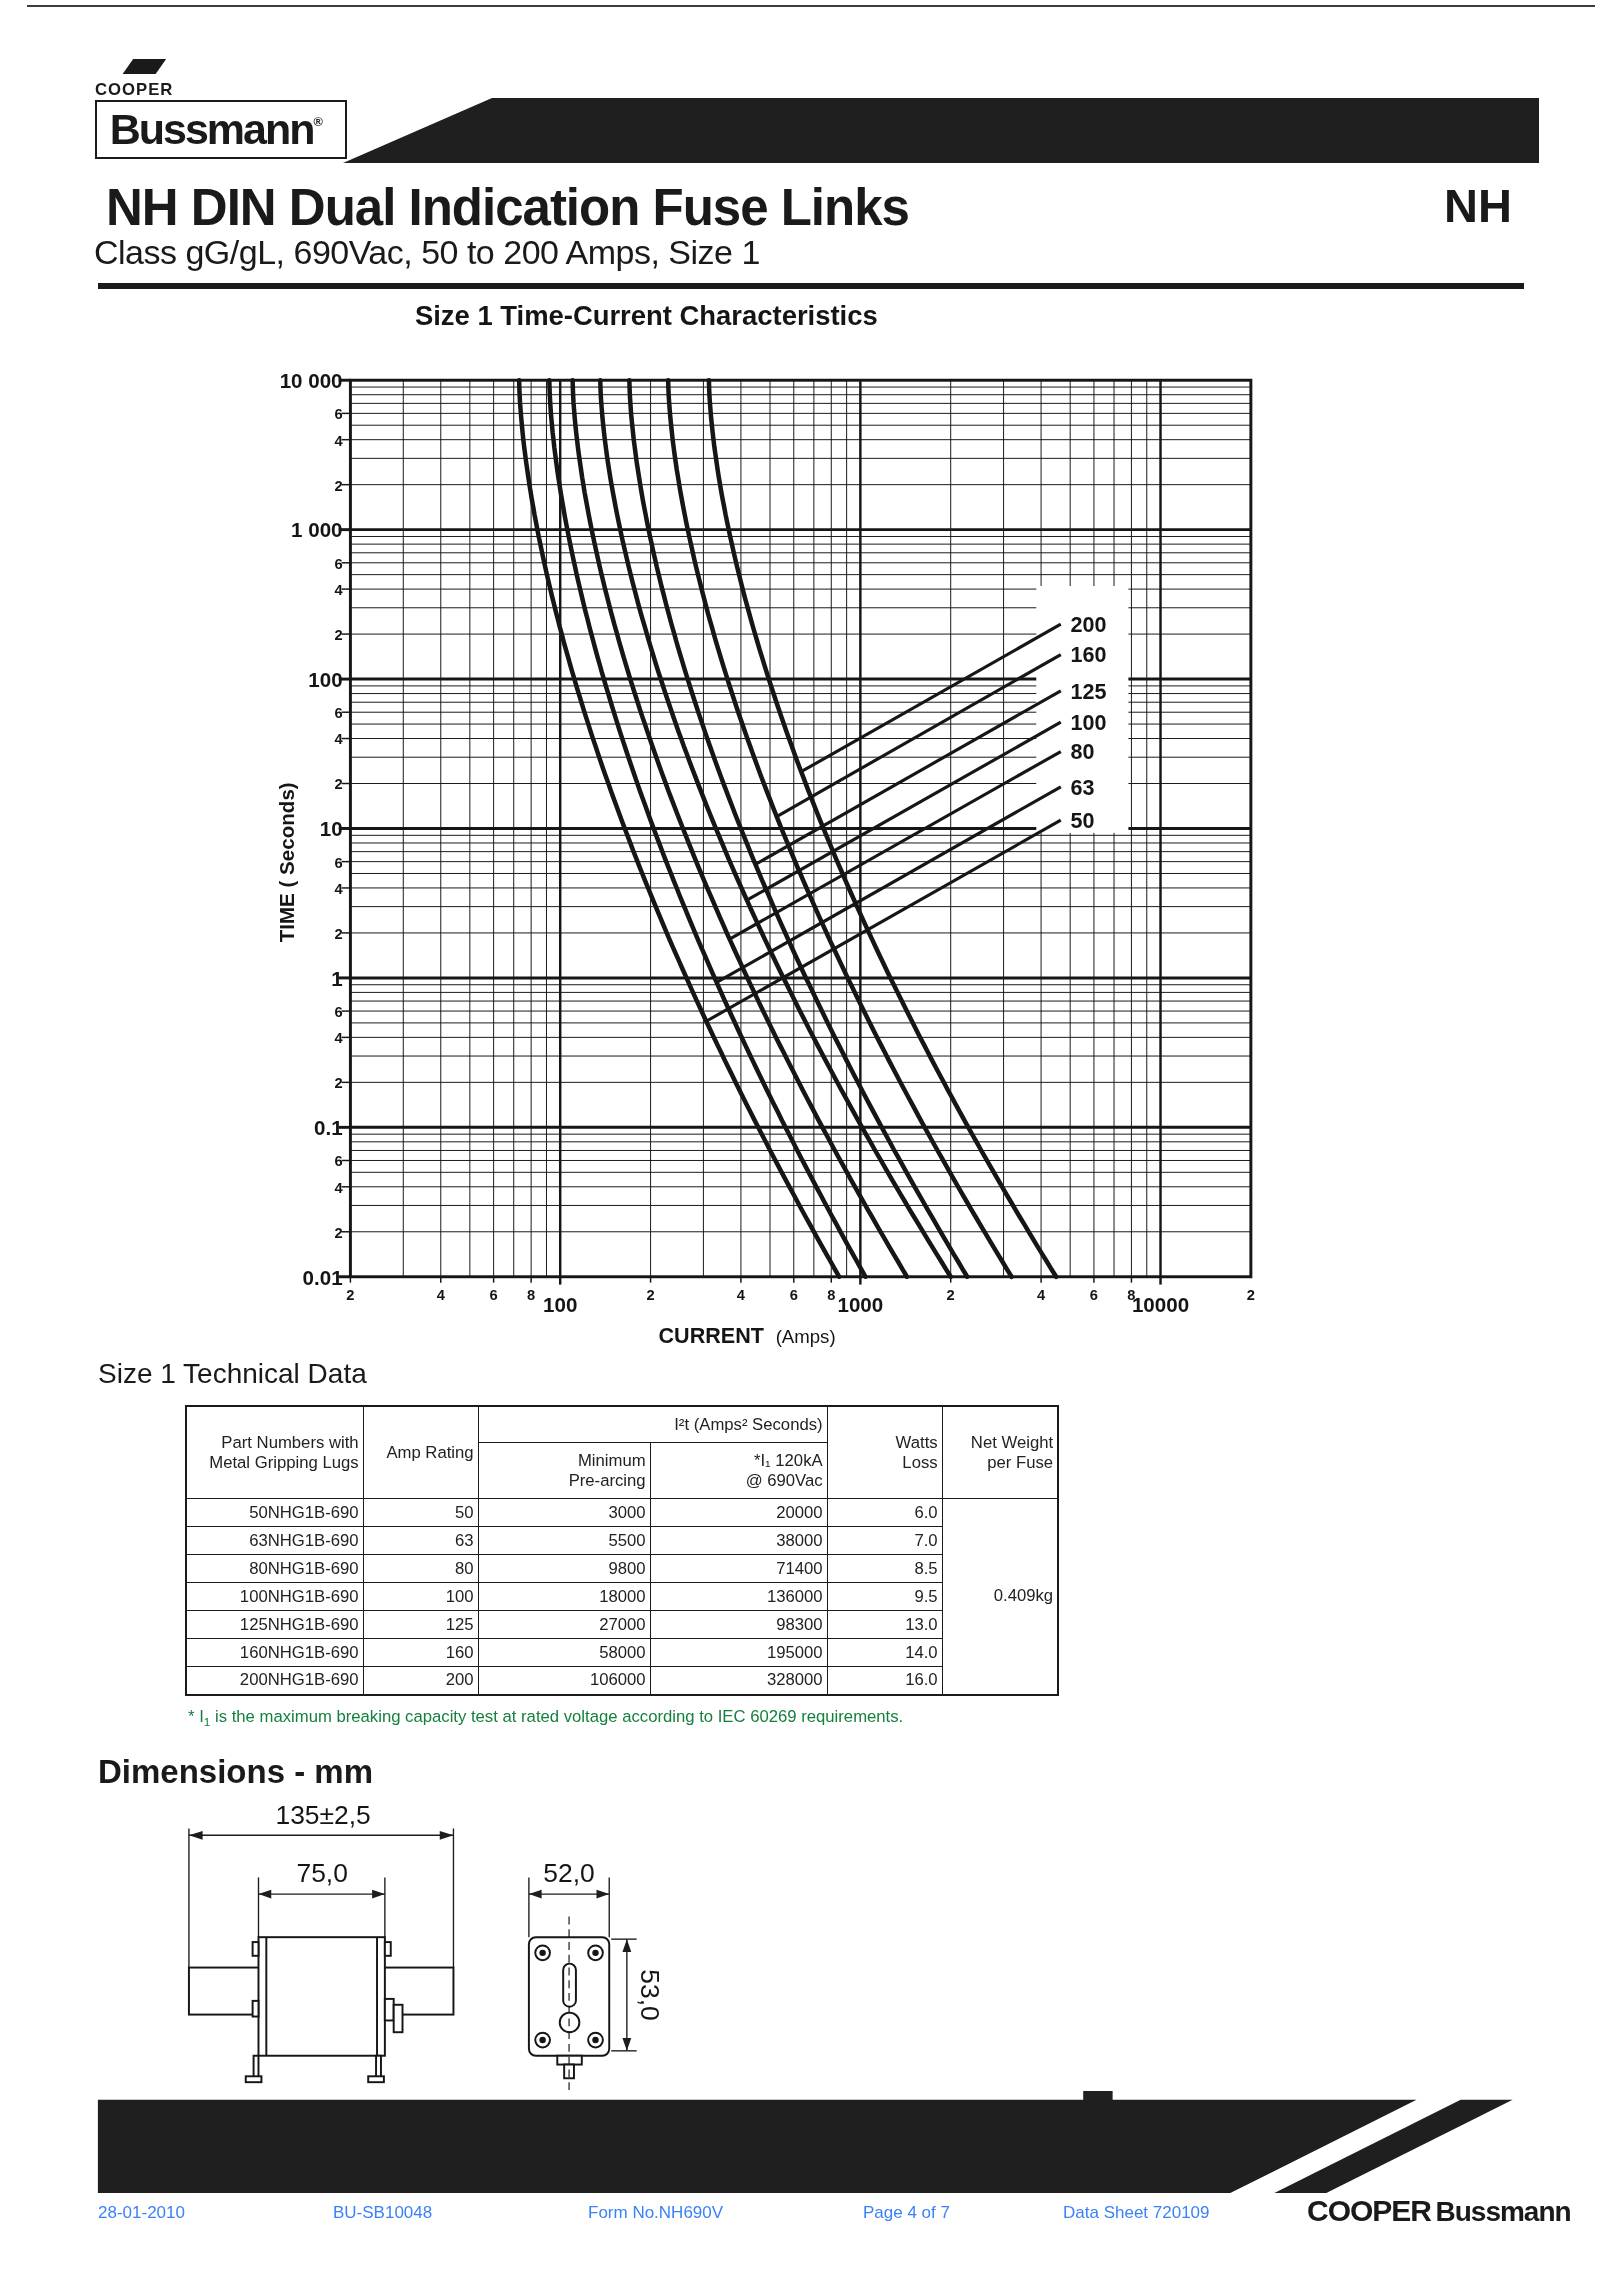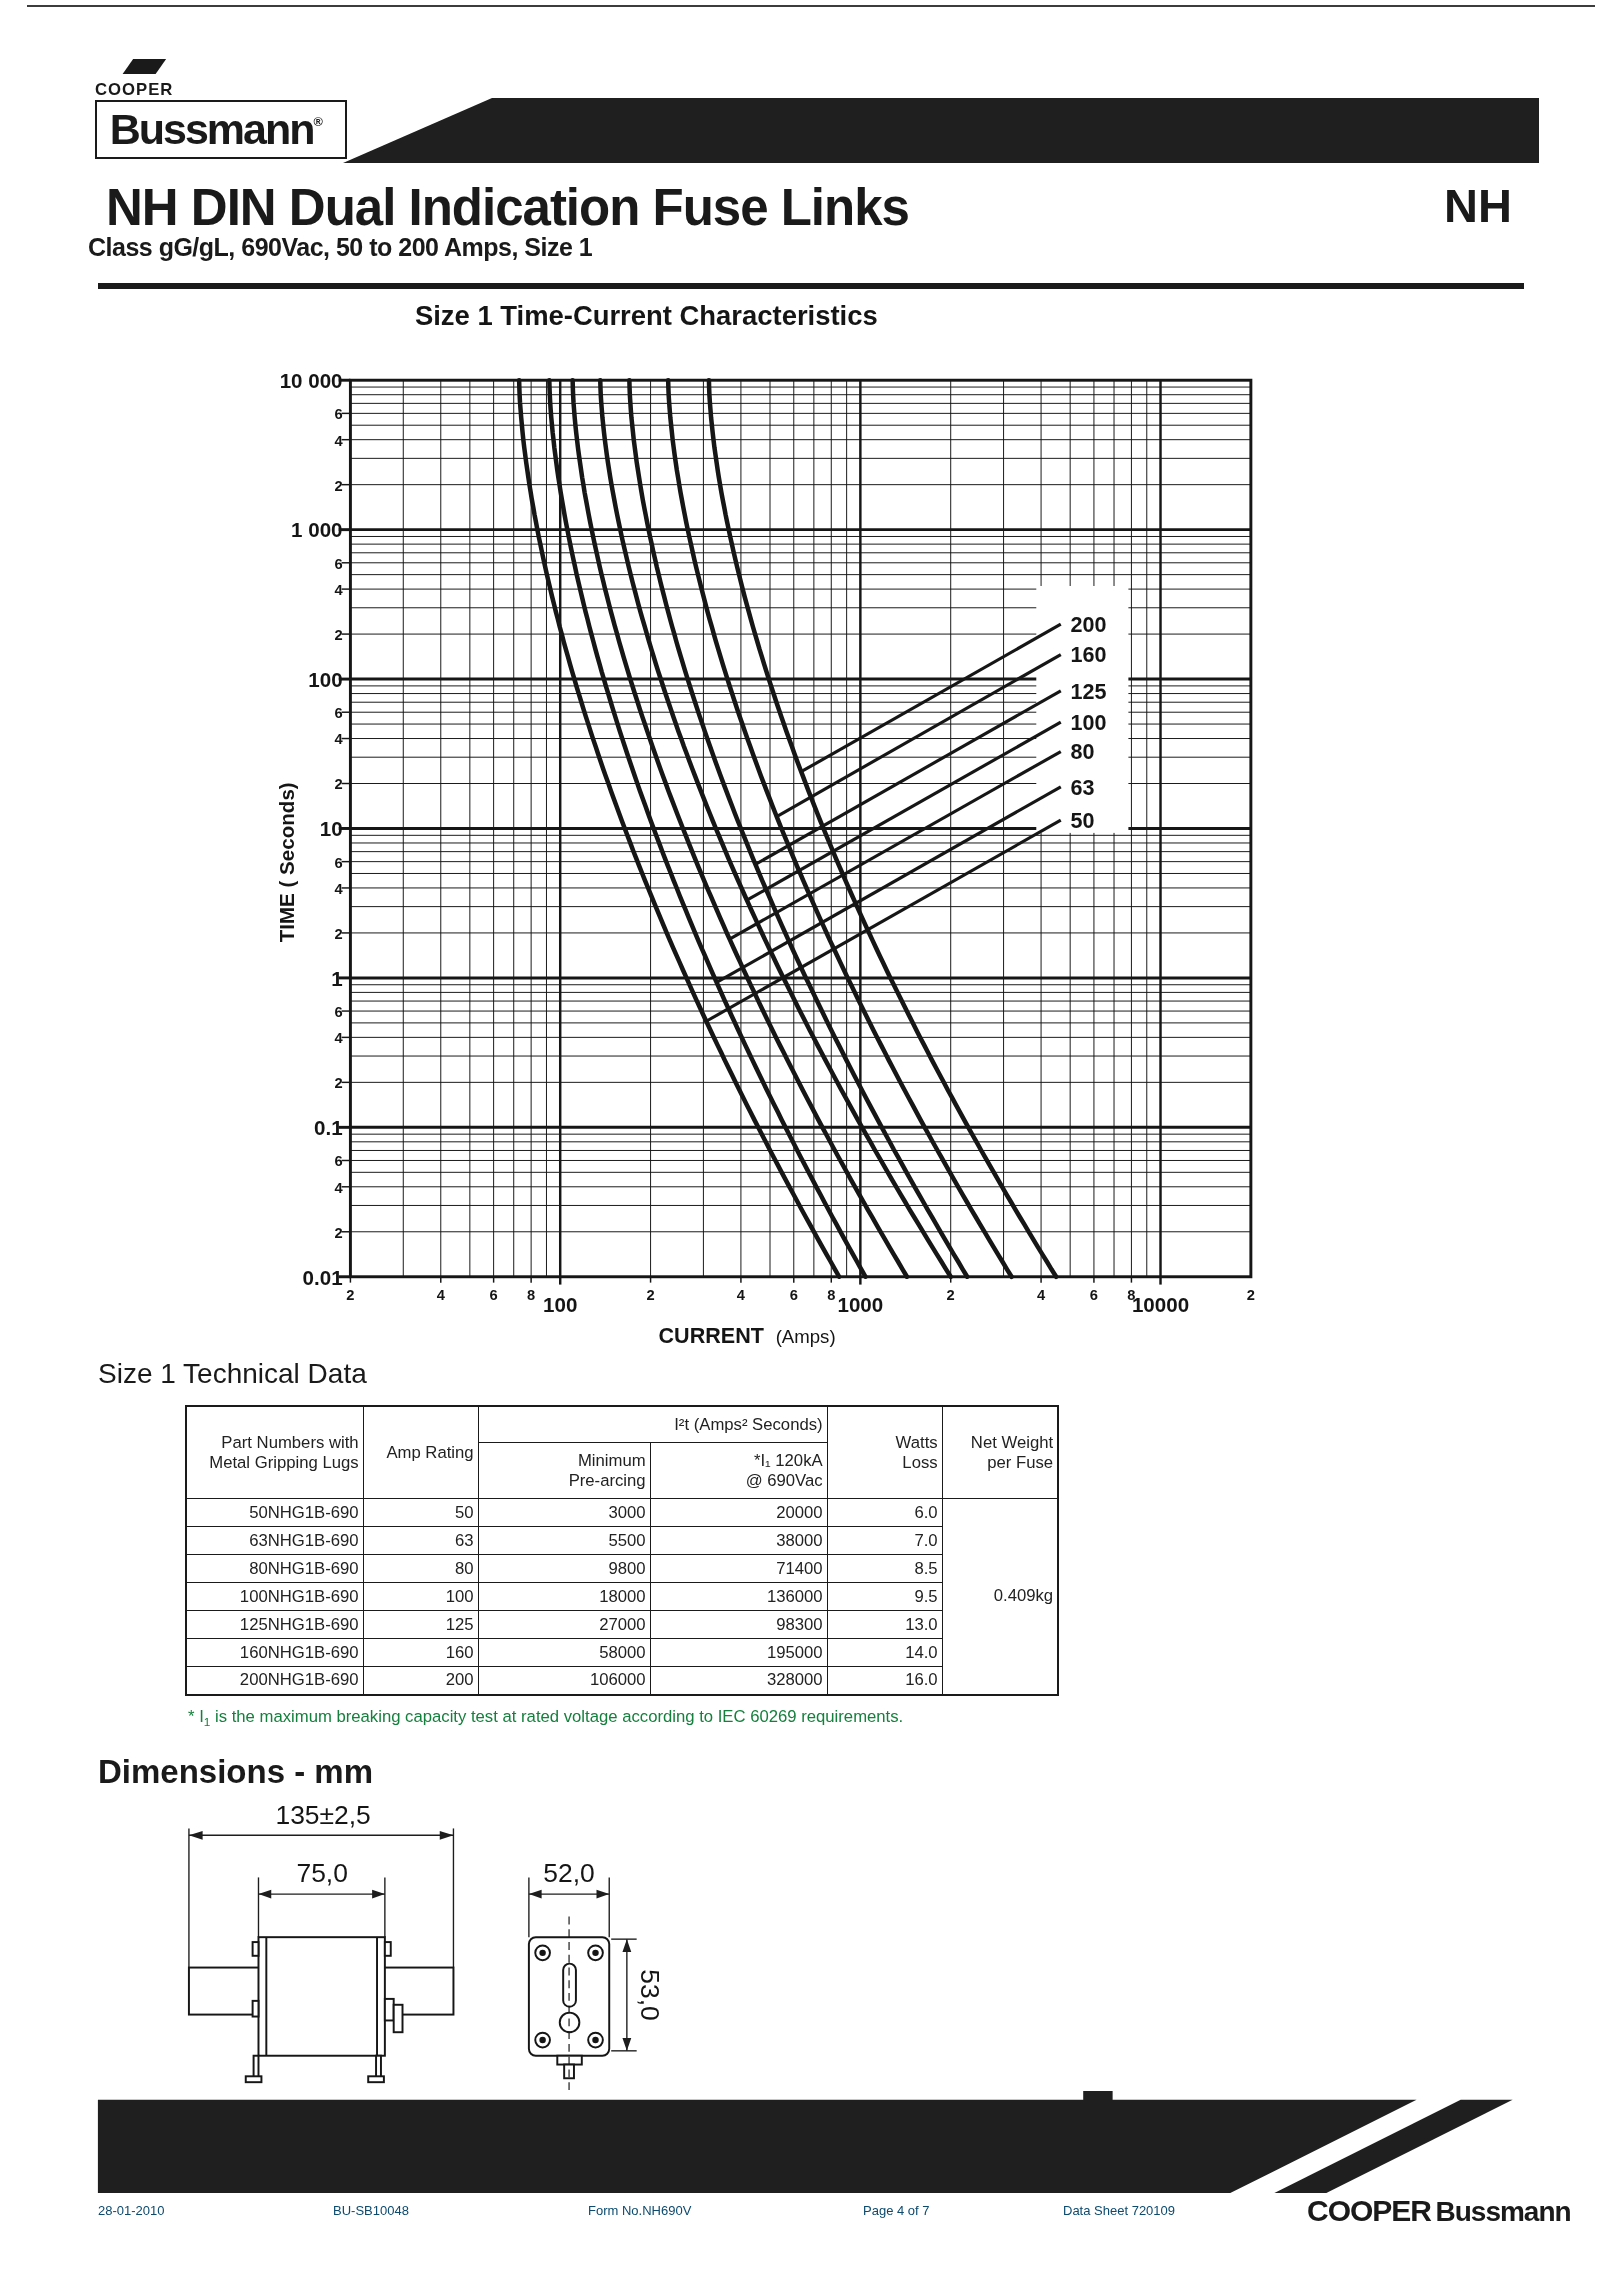--- a/index.html
+++ b/index.html
@@ -11,21 +11,21 @@
   #cooper-small{left:95px;top:59px;width:118px;height:41px;}
   #cooper-flag{position:absolute;left:33px;top:0px;width:33px;height:14.7px;background:#1a1a1a;transform:skewX(-35deg);}
   #cooper-word{position:absolute;left:0px;top:20.6px;font-size:16.7px;font-weight:bold;letter-spacing:1px;}
   #bussmann-box{left:95px;top:100px;width:235px;height:55px;border:2.9px solid #1a1a1a;display:flex;align-items:center;padding-left:12.7px;}
   #bussmann-word{font-size:43px;font-weight:bold;letter-spacing:-2px;}
   #bussmann-reg{font-size:12.7px;vertical-align:17.6px;}
   #top-banner{left:343px;top:98px;width:1196px;height:65px;background:#1f1f1f;
               clip-path:polygon(149px 0,100% 0,100% 100%,0 100%);}
   #page-title{left:106px;top:178px;font-size:51px;font-weight:bold;letter-spacing:-1px;}
   #page-nh{left:1316px;top:178px;width:196px;font-size:47px;font-weight:bold;text-align:right;}
-  #page-subtitle{left:88px;top:233px;font-size:25px;font-weight:bold;letter-spacing:-0.5px;}
+  #page-subtitle{left:94px;top:233px;font-size:34px;font-weight:normal;letter-spacing:-0.5px;}
   #title-rule{left:98px;top:283px;width:1426px;height:5.9px;background:#1a1a1a;}
   
   svg text{font-family:"Liberation Sans","DejaVu Sans",sans-serif;fill:#151515;}
   #tcc-svg{left:176px;top:294px;}
   
   #table-heading{left:98px;top:1358px;font-size:28px;font-weight:normal;}
   #table-wrap{left:185px;top:1405px;}
   table#tech-table{border-collapse:collapse;border:2.9px solid #1a1a1a;table-layout:fixed;}
   #tech-table th,#tech-table td{border:1.6px solid #1a1a1a;font-weight:normal;font-size:16.7px;
       text-align:right;padding:0 3.9px;color:#222;}
@@ -33,21 +33,21 @@
   #tech-table thead tr.sub-row th{height:55px;}
   #tech-table tbody tr{height:28px;}
   
   #table-footnote{left:188px;top:1707px;font-size:16.7px;color:#15803d;}
   sub.fn{font-size:11.8px;}
   
   #dim-heading{left:98px;top:1753px;font-size:33px;font-weight:bold;}
   #dim-svg{left:137px;top:1799px;}
   
   #footer-svg{left:93px;top:2086px;}
-  .foot-item{top:2203px;font-size:13px;color:#0c4a6e;text-align:center;}
+  .foot-item{top:2203px;font-size:17px;color:#3b82f6;text-align:center;}
   #footer-logo{left:1267px;top:2194px;width:274px;margin-left:40px;}
   #footer-cooper{font-size:30px;font-weight:bold;letter-spacing:-1px;}
   #footer-bussmann{font-size:28px;font-weight:bold;letter-spacing:-1px;}
   #top-edge-line{left:27.4px;top:4.9px;width:1568px;height:2px;}
 </style>
 </head>
 <body>
 
 <div class="abs pageline" id="top-edge-line"></div>
 

